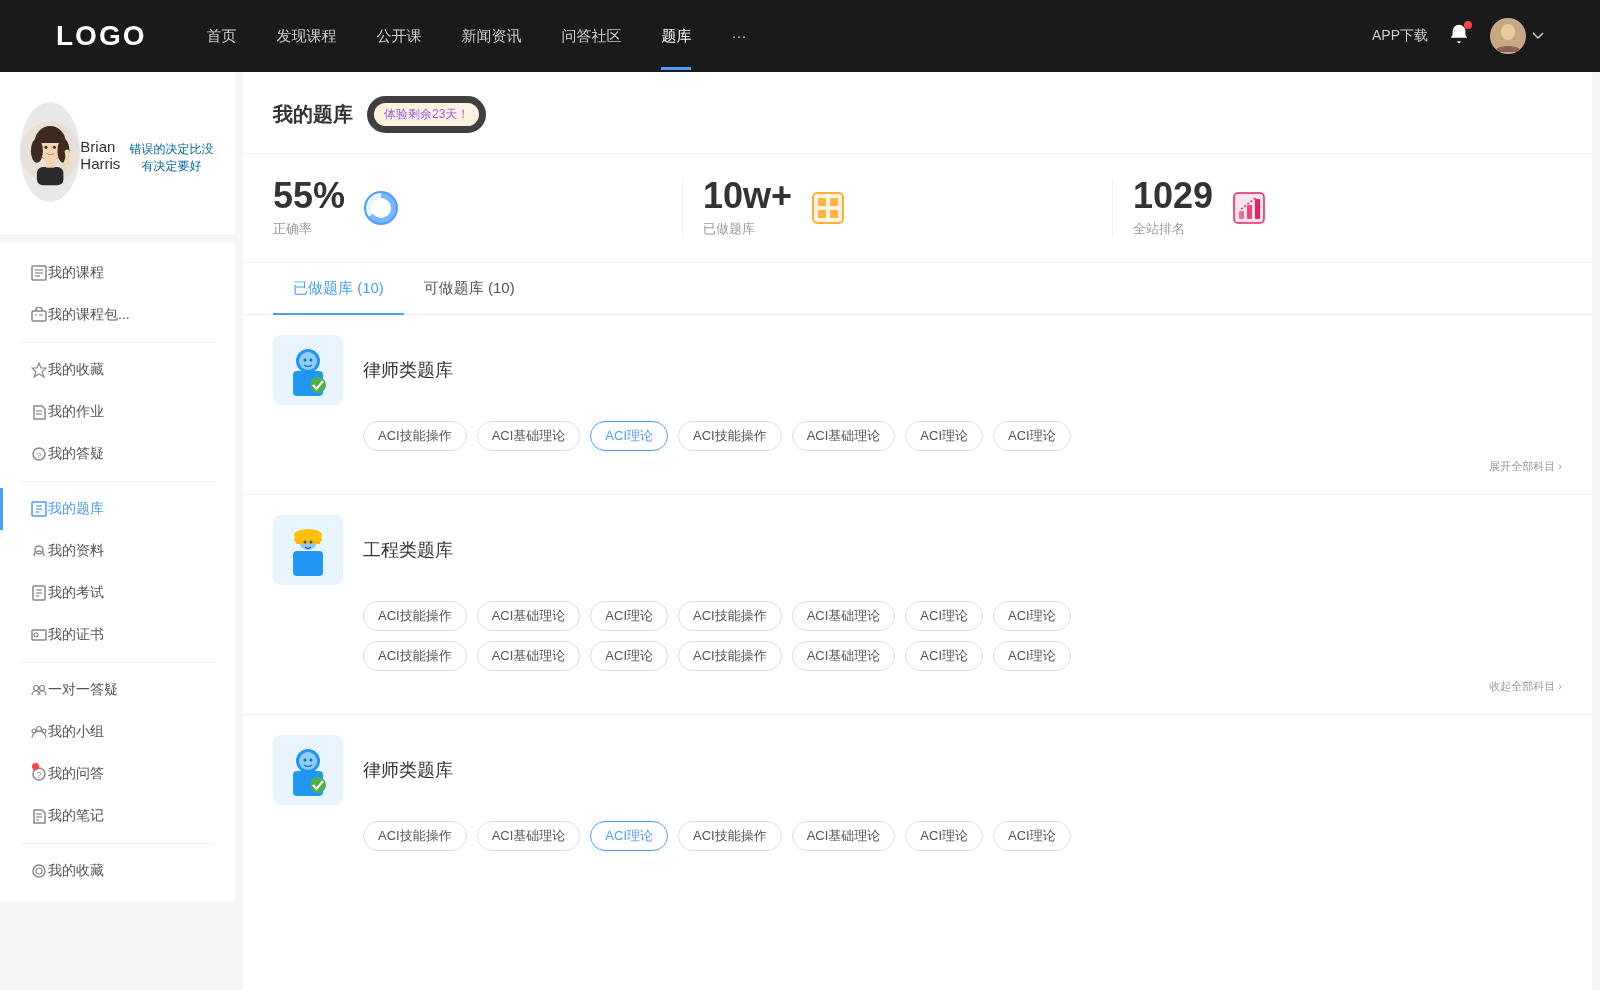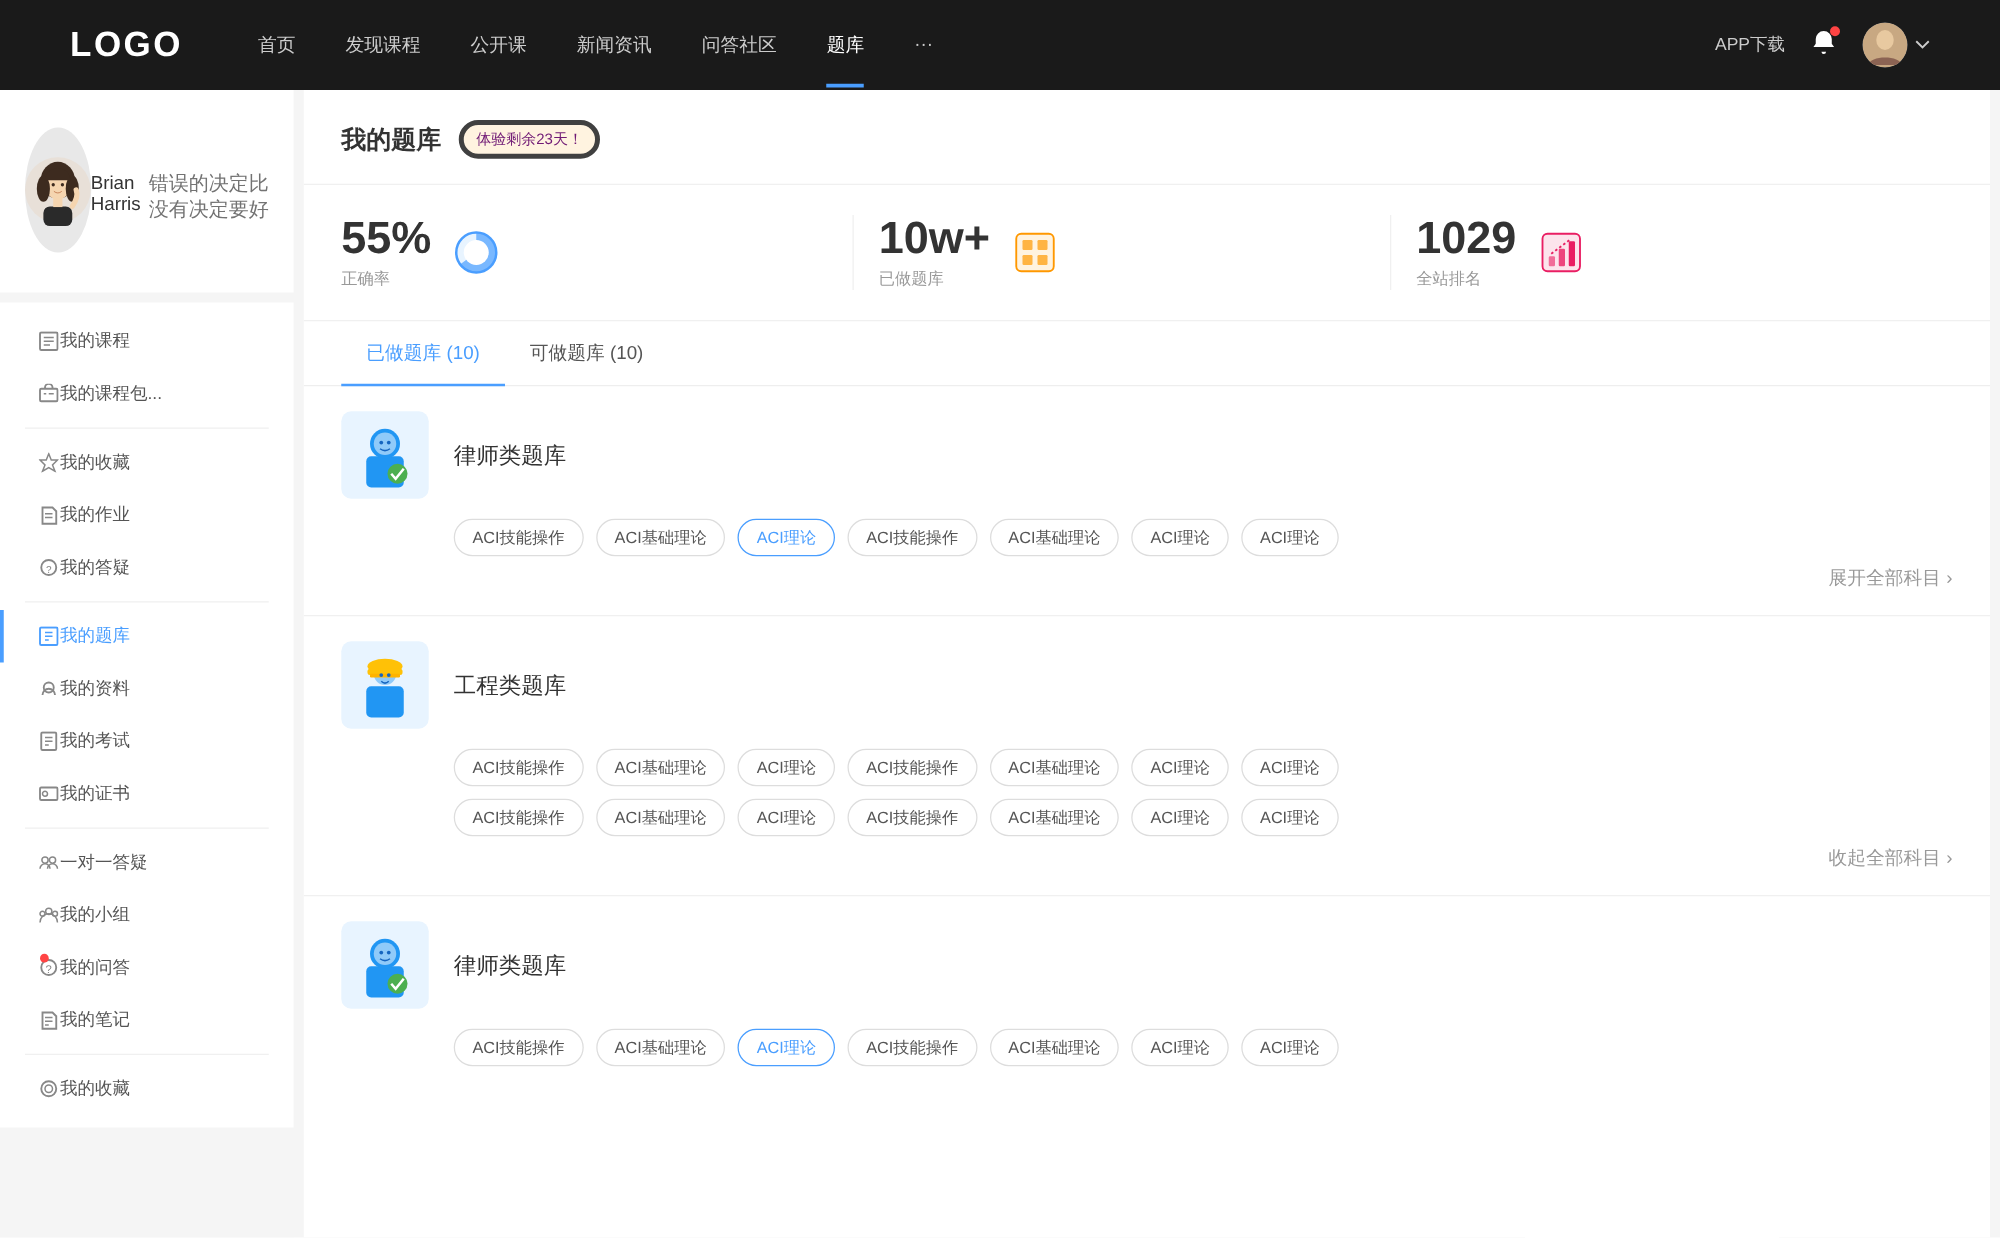--- a/index.html
+++ b/index.html
@@ -117,23 +117,23 @@
       justify-content: center;
     }
     .profile-avatar svg { width: 100px; height: 100px; }
     .profile-name {
       font-size: 15px;
       font-weight: 500;
       color: #333;
       margin-bottom: 6px;
     }
     .profile-motto {
-      font-size: 16px;
-      color: #737373;
-      text-align: right;
+      font-size: 12px;
+      color: #0369a1;
+      text-align: center;
     }
     .sidebar-menu {
       background: white;
       margin-top: 8px;
       padding: 10px 0;
     }
     .sidebar-item {
       display: flex;
       align-items: center;
       gap: 0;
@@ -187,25 +187,25 @@
       padding: 24px 30px 20px;
       border-bottom: 1px solid #f0f0f0;
     }
     .page-title {
       font-size: 20px;
       font-weight: 600;
       color: #333;
     }
     .trial-badge {
       background: #fff3e0;
-      color: #701a75;
+      color: #8b5cf6;
       font-size: 12px;
       padding: 3px 10px;
       border-radius: 20px;
-      border: 4px solid #404040;
+      border: 7px solid #404040;
     }
 
     
     .stats-row {
       display: flex;
       padding: 24px 30px;
       border-bottom: 1px solid #f0f0f0;
       gap: 0;
     }
     .stat-item {
@@ -309,21 +309,21 @@
       cursor: pointer;
       background: white;
     }
     .tag.active {
       border-color: #4a9eff;
       color: #4a9eff;
       background: white;
     }
     .qbank-expand {
       text-align: right;
-      font-size: 15px;
+      font-size: 11px;
       color: #999;
       cursor: pointer;
       padding-top: 8px;
     }
 
     
     .bell-svg { width: 22px; height: 22px; fill: white; }
     
     .chevron-svg { width: 12px; height: 12px; fill: #ccc; }
   </style>

